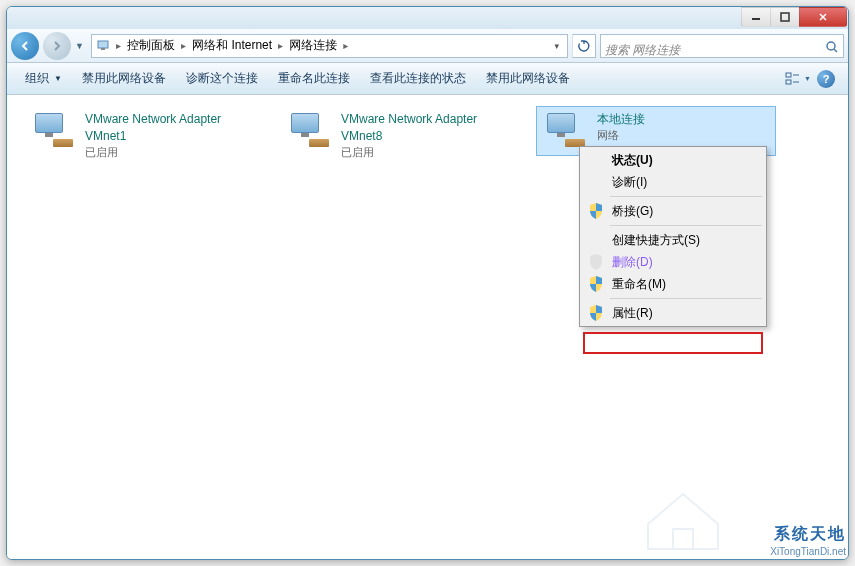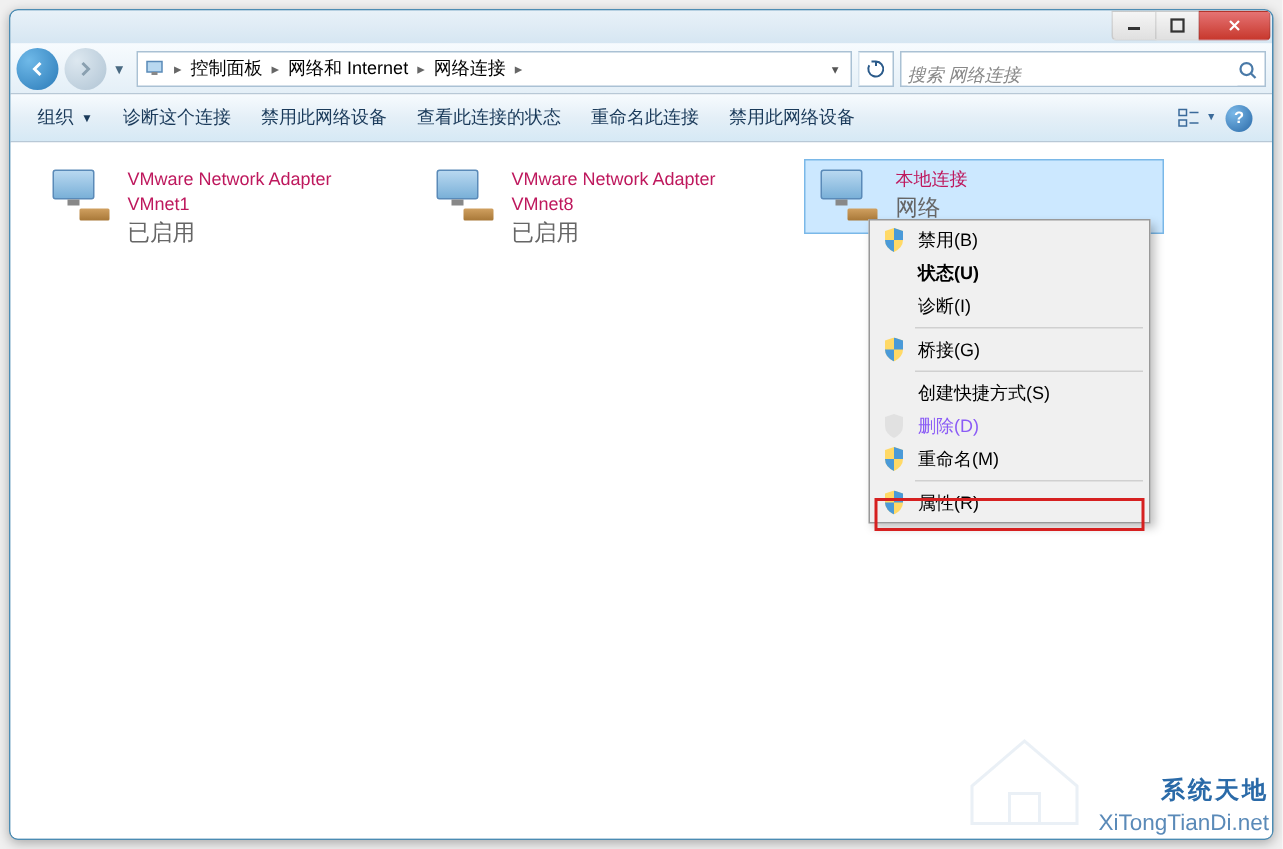--- a/index.html
+++ b/index.html
@@ -42,35 +42,35 @@
     
     .content { position: absolute; top: 88px; left: 0; right: 0; bottom: 0; background: #fff; padding: 12px 16px; }
     
     .adapter { position: absolute; width: 240px; display: flex; align-items: flex-start; gap: 8px; padding: 4px; font-size: 12px; }
     .adapter.selected { background: #cce8ff; border: 1px solid #7ab8e8; }
     .adapter-icon { width: 48px; height: 40px; position: relative; flex-shrink: 0; }
     .monitor-shape { width: 28px; height: 20px; background: linear-gradient(to bottom, #b8d8f0, #7ab0d8); border: 1px solid #5a8ab8; border-radius: 2px; position: absolute; top: 2px; left: 6px; }
     .monitor-stand { width: 8px; height: 4px; background: #888; position: absolute; top: 22px; left: 16px; }
     .nic-shape { width: 20px; height: 8px; background: linear-gradient(to bottom, #d0a060, #a87838); border-radius: 1px; position: absolute; bottom: 4px; right: 4px; }
     .adapter-info { flex: 1; line-height: 1.4; }
-    .adapter-title { color: #be185d; }
-    .adapter-sub { color: #666; font-size: 15px; }
+    .adapter-title { color: #0f766e; }
+    .adapter-sub { color: #666; font-size: 11px; }
     
     .context-menu { position: absolute; top: 146px; left: 579px; width: 188px; background: #f0f0f0; border: 1px solid #999; box-shadow: 3px 3px 6px rgba(0,0,0,0.25); font-size: 12px; padding: 2px; z-index: 100; }
     .menu-item { display: flex; align-items: center; height: 22px; padding: 0 8px 0 30px; position: relative; cursor: default; }
     .menu-item.bold { font-weight: bold; text-align: center; }
     .menu-item.disabled { color: #8b5cf6; }
     .menu-sep { height: 1px; background: #d0d0d0; margin: 3px 2px 3px 28px; }
     .menu-icon { position: absolute; left: 6px; width: 16px; height: 16px; display: flex; align-items: center; justify-content: center; }
     .shield-icon { width: 14px; height: 16px; }
     .menu-highlight { position: absolute; border: 2px solid #d62020; pointer-events: none; }
     
     .watermark { position: absolute; bottom: 8px; right: 9px; font-size: 11px; color: #3a7ab8; text-align: right; line-height: 1.3; z-index: 50; }
     .watermark-top { font-size: 16px; font-weight: bold; color: #2a6aa8; letter-spacing: 2px; }
-    .watermark-sub { font-size: 15px; color: #5a8ab8; }
+    .watermark-sub { font-size: 10px; color: #5a8ab8; }
     .deco-house { position: absolute; bottom: 5px; right: 120px; width: 90px; height: 70px; opacity: 0.12; z-index: 40; }
   </style>
 </head>
 <body>
 
 <div class="window">
 
   <div class="titlebar">
     <div class="win-buttons">
       <div class="win-btn min">
@@ -137,24 +137,24 @@
           </svg>
       </span>
     </div>
   </div>
 
   <div class="toolbar">
     <div class="tool-item">
       <span>组织</span>
         <span class="tool-drop">▼</span>
     </div>
+    <div class="tool-item">禁用此网络设备</div>
     <div class="tool-item">诊断这个连接</div>
-    <div class="tool-item">禁用此网络设备</div>
+    <div class="tool-item">重命名此连接</div>
     <div class="tool-item">查看此连接的状态</div>
-    <div class="tool-item">重命名此连接</div>
     <div class="tool-item">禁用此网络设备</div>
     <div class="tool-spacer"></div>
     <div class="tool-icon-btn">
       <svg width="18" height="14" viewBox="0 0 18 14">
           <rect x="1" y="1" width="5" height="4" fill="none" stroke="#3a6a9a"></rect>
           <rect x="1" y="8" width="5" height="4" fill="none" stroke="#3a6a9a"></rect>
           <line x1="8" y1="3" x2="14" y2="3" stroke="#3a6a9a"></line>
           <line x1="8" y1="10" x2="14" y2="10" stroke="#3a6a9a"></line>
         </svg>
       <span class="tool-drop" style="font-size:7px;margin-left:1px;">▼</span>
@@ -206,78 +206,68 @@
 
     <svg class="deco-house" viewBox="0 0 90 70">
       <path d="M10 40 L45 10 L80 40 L80 65 L10 65 Z M35 65 L35 45 L55 45 L55 65" fill="none" stroke="#5a8ab8" stroke-width="2"></path>
     </svg>
 
   </div>
 
 </div>
 
 <div class="context-menu">
+  <div class="menu-item bold">
+    <span>状态(U)</span>
+  </div>
+  <div class="menu-item">
+    <span>诊断(I)</span>
+  </div>
+  <div class="menu-sep"></div>
   <div class="menu-item">
     <span class="menu-icon">
       <svg class="shield-icon" viewBox="0 0 14 16">
           <path d="M7 0 L13 2 L13 8 Q13 13 7 16 Q1 13 1 8 L1 2 Z" fill="#ffd966"></path>
           <path d="M7 0 L13 2 L13 8 L7 8 Z" fill="#4a9ad8"></path>
           <path d="M7 8 L7 16 Q1 13 1 8 Z" fill="#4a9ad8"></path>
         </svg>
     </span>
-    <span>禁用(B)</span>
-  </div>
-  <div class="menu-item bold">
-    <span>状态(U)</span>
-  </div>
-  <div class="menu-item">
-    <span>诊断(I)</span>
+    <span>桥接(G)</span>
   </div>
   <div class="menu-sep"></div>
+  <div class="menu-item">
+    <span>创建快捷方式(S)</span>
+  </div>
+  <div class="menu-item disabled">
+    <span class="menu-icon">
+      <svg class="shield-icon" viewBox="0 0 14 16" opacity="0.4">
+          <path d="M7 0 L13 2 L13 8 Q13 13 7 16 Q1 13 1 8 L1 2 Z" fill="#ccc"></path>
+        </svg>
+    </span>
+    <span>删除(D)</span>
+  </div>
   <div class="menu-item">
     <span class="menu-icon">
       <svg class="shield-icon" viewBox="0 0 14 16">
           <path d="M7 0 L13 2 L13 8 Q13 13 7 16 Q1 13 1 8 L1 2 Z" fill="#ffd966"></path>
           <path d="M7 0 L13 2 L13 8 L7 8 Z" fill="#4a9ad8"></path>
           <path d="M7 8 L7 16 Q1 13 1 8 Z" fill="#4a9ad8"></path>
         </svg>
     </span>
-    <span>桥接(G)</span>
+    <span>重命名(M)</span>
   </div>
   <div class="menu-sep"></div>
-  <div class="menu-item">
-    <span>创建快捷方式(S)</span>
-  </div>
-  <div class="menu-item disabled">
-    <span class="menu-icon">
-      <svg class="shield-icon" viewBox="0 0 14 16" opacity="0.4">
-          <path d="M7 0 L13 2 L13 8 Q13 13 7 16 Q1 13 1 8 L1 2 Z" fill="#ccc"></path>
-        </svg>
-    </span>
-    <span>删除(D)</span>
-  </div>
   <div class="menu-item">
     <span class="menu-icon">
       <svg class="shield-icon" viewBox="0 0 14 16">
           <path d="M7 0 L13 2 L13 8 Q13 13 7 16 Q1 13 1 8 L1 2 Z" fill="#ffd966"></path>
           <path d="M7 0 L13 2 L13 8 L7 8 Z" fill="#4a9ad8"></path>
           <path d="M7 8 L7 16 Q1 13 1 8 Z" fill="#4a9ad8"></path>
         </svg>
     </span>
-    <span>重命名(M)</span>
-  </div>
-  <div class="menu-sep"></div>
-  <div class="menu-item">
-    <span class="menu-icon">
-      <svg class="shield-icon" viewBox="0 0 14 16">
-          <path d="M7 0 L13 2 L13 8 Q13 13 7 16 Q1 13 1 8 L1 2 Z" fill="#ffd966"></path>
-          <path d="M7 0 L13 2 L13 8 L7 8 Z" fill="#4a9ad8"></path>
-          <path d="M7 8 L7 16 Q1 13 1 8 Z" fill="#4a9ad8"></path>
-        </svg>
-    </span>
     <span>属性(R)</span>
   </div>
   <div class="menu-highlight" style="top:185px; left:3px; width:180px; height:22px;"></div>
 </div>
 
 <div class="watermark">
   <div class="watermark-top">系统天地</div>
   <div class="watermark-sub">XiTongTianDi.net</div>
 </div>
 

